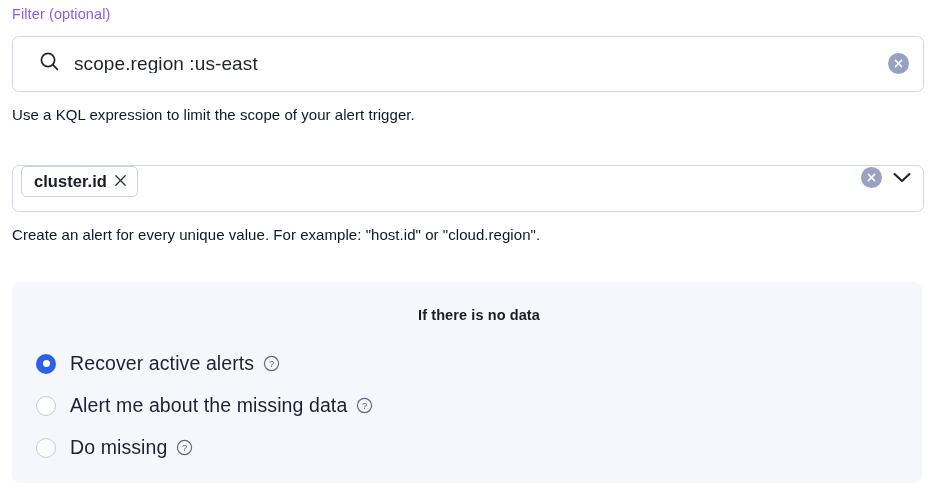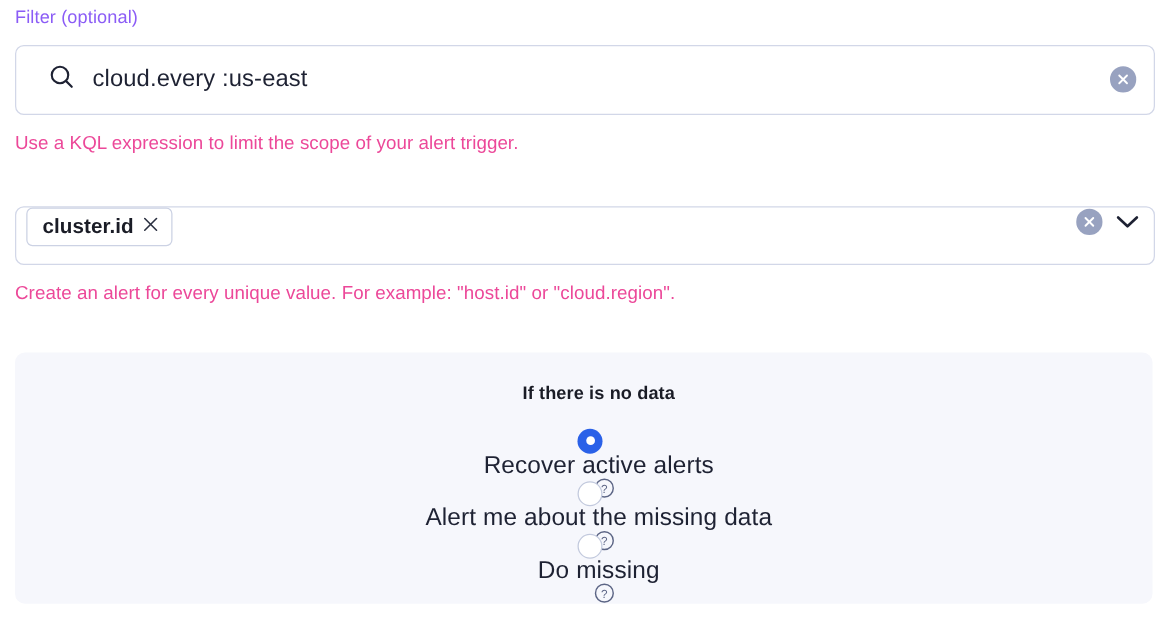--- a/index.html
+++ b/index.html
@@ -23,21 +23,21 @@
   
   .field-label {
     font-size: 14.5px;
     font-weight: normal;
     color: #8b5cf6;
     line-height: 1;
     letter-spacing: 0.1px;
   }
   .helper-text {
     font-size: 15px;
-    color: #ec4899;
+    color: #0f172a;
     line-height: 1;
     letter-spacing: 0.05px;
   }
 
   
   .filter-block { position: absolute; left: 12px; top: 7px; width: 912px; }
   .filter-input-wrap {
     position: relative;
     margin-top: 14px;
     height: 56px;
@@ -129,21 +129,20 @@
     color: #1a1c26;
     line-height: 1;
     letter-spacing: 0.1px;
   }
   .radio-list { margin-top: 20px; }
   .radio-row {
     display: flex;
     align-items: center;
     height: 42px;
     cursor: pointer;
-    flex-direction: column;
   }
   .radio-dot {
     flex: 0 0 auto;
     width: 20px; height: 20px;
     border-radius: 50%;
     margin-right: 14px;
     background: #ffffff;
     border: 1.6px solid #c2c9dd;
     position: relative;
   }
@@ -182,21 +181,21 @@
   <div class="filter-block">
     <div class="field-label">Filter (optional)</div>
 
     <div class="filter-input-wrap">
       <span class="search-icon">
         <svg width="21" height="21" viewBox="0 0 21 21" fill="none">
           <circle cx="9" cy="9" r="6.6" stroke="#1e2233" stroke-width="1.7"></circle>
           <line x1="13.7" y1="13.7" x2="18.4" y2="18.4" stroke="#1e2233" stroke-width="1.7" stroke-linecap="round"></line>
         </svg>
       </span>
-      <span class="filter-value">cloud.every :us-east</span>
+      <span class="filter-value">scope.region :us-east</span>
       <span class="clear-circle">
         <svg width="11" height="11" viewBox="0 0 11 11">
           <line x1="2.4" y1="2.4" x2="8.6" y2="8.6" stroke="#ffffff" stroke-width="1.5" stroke-linecap="round"></line>
           <line x1="8.6" y1="2.4" x2="2.4" y2="8.6" stroke="#ffffff" stroke-width="1.5" stroke-linecap="round"></line>
         </svg>
       </span>
     </div>
 
     <div class="helper-text filter-helper">Use a KQL expression to limit the scope of your alert trigger.</div>
   </div>

